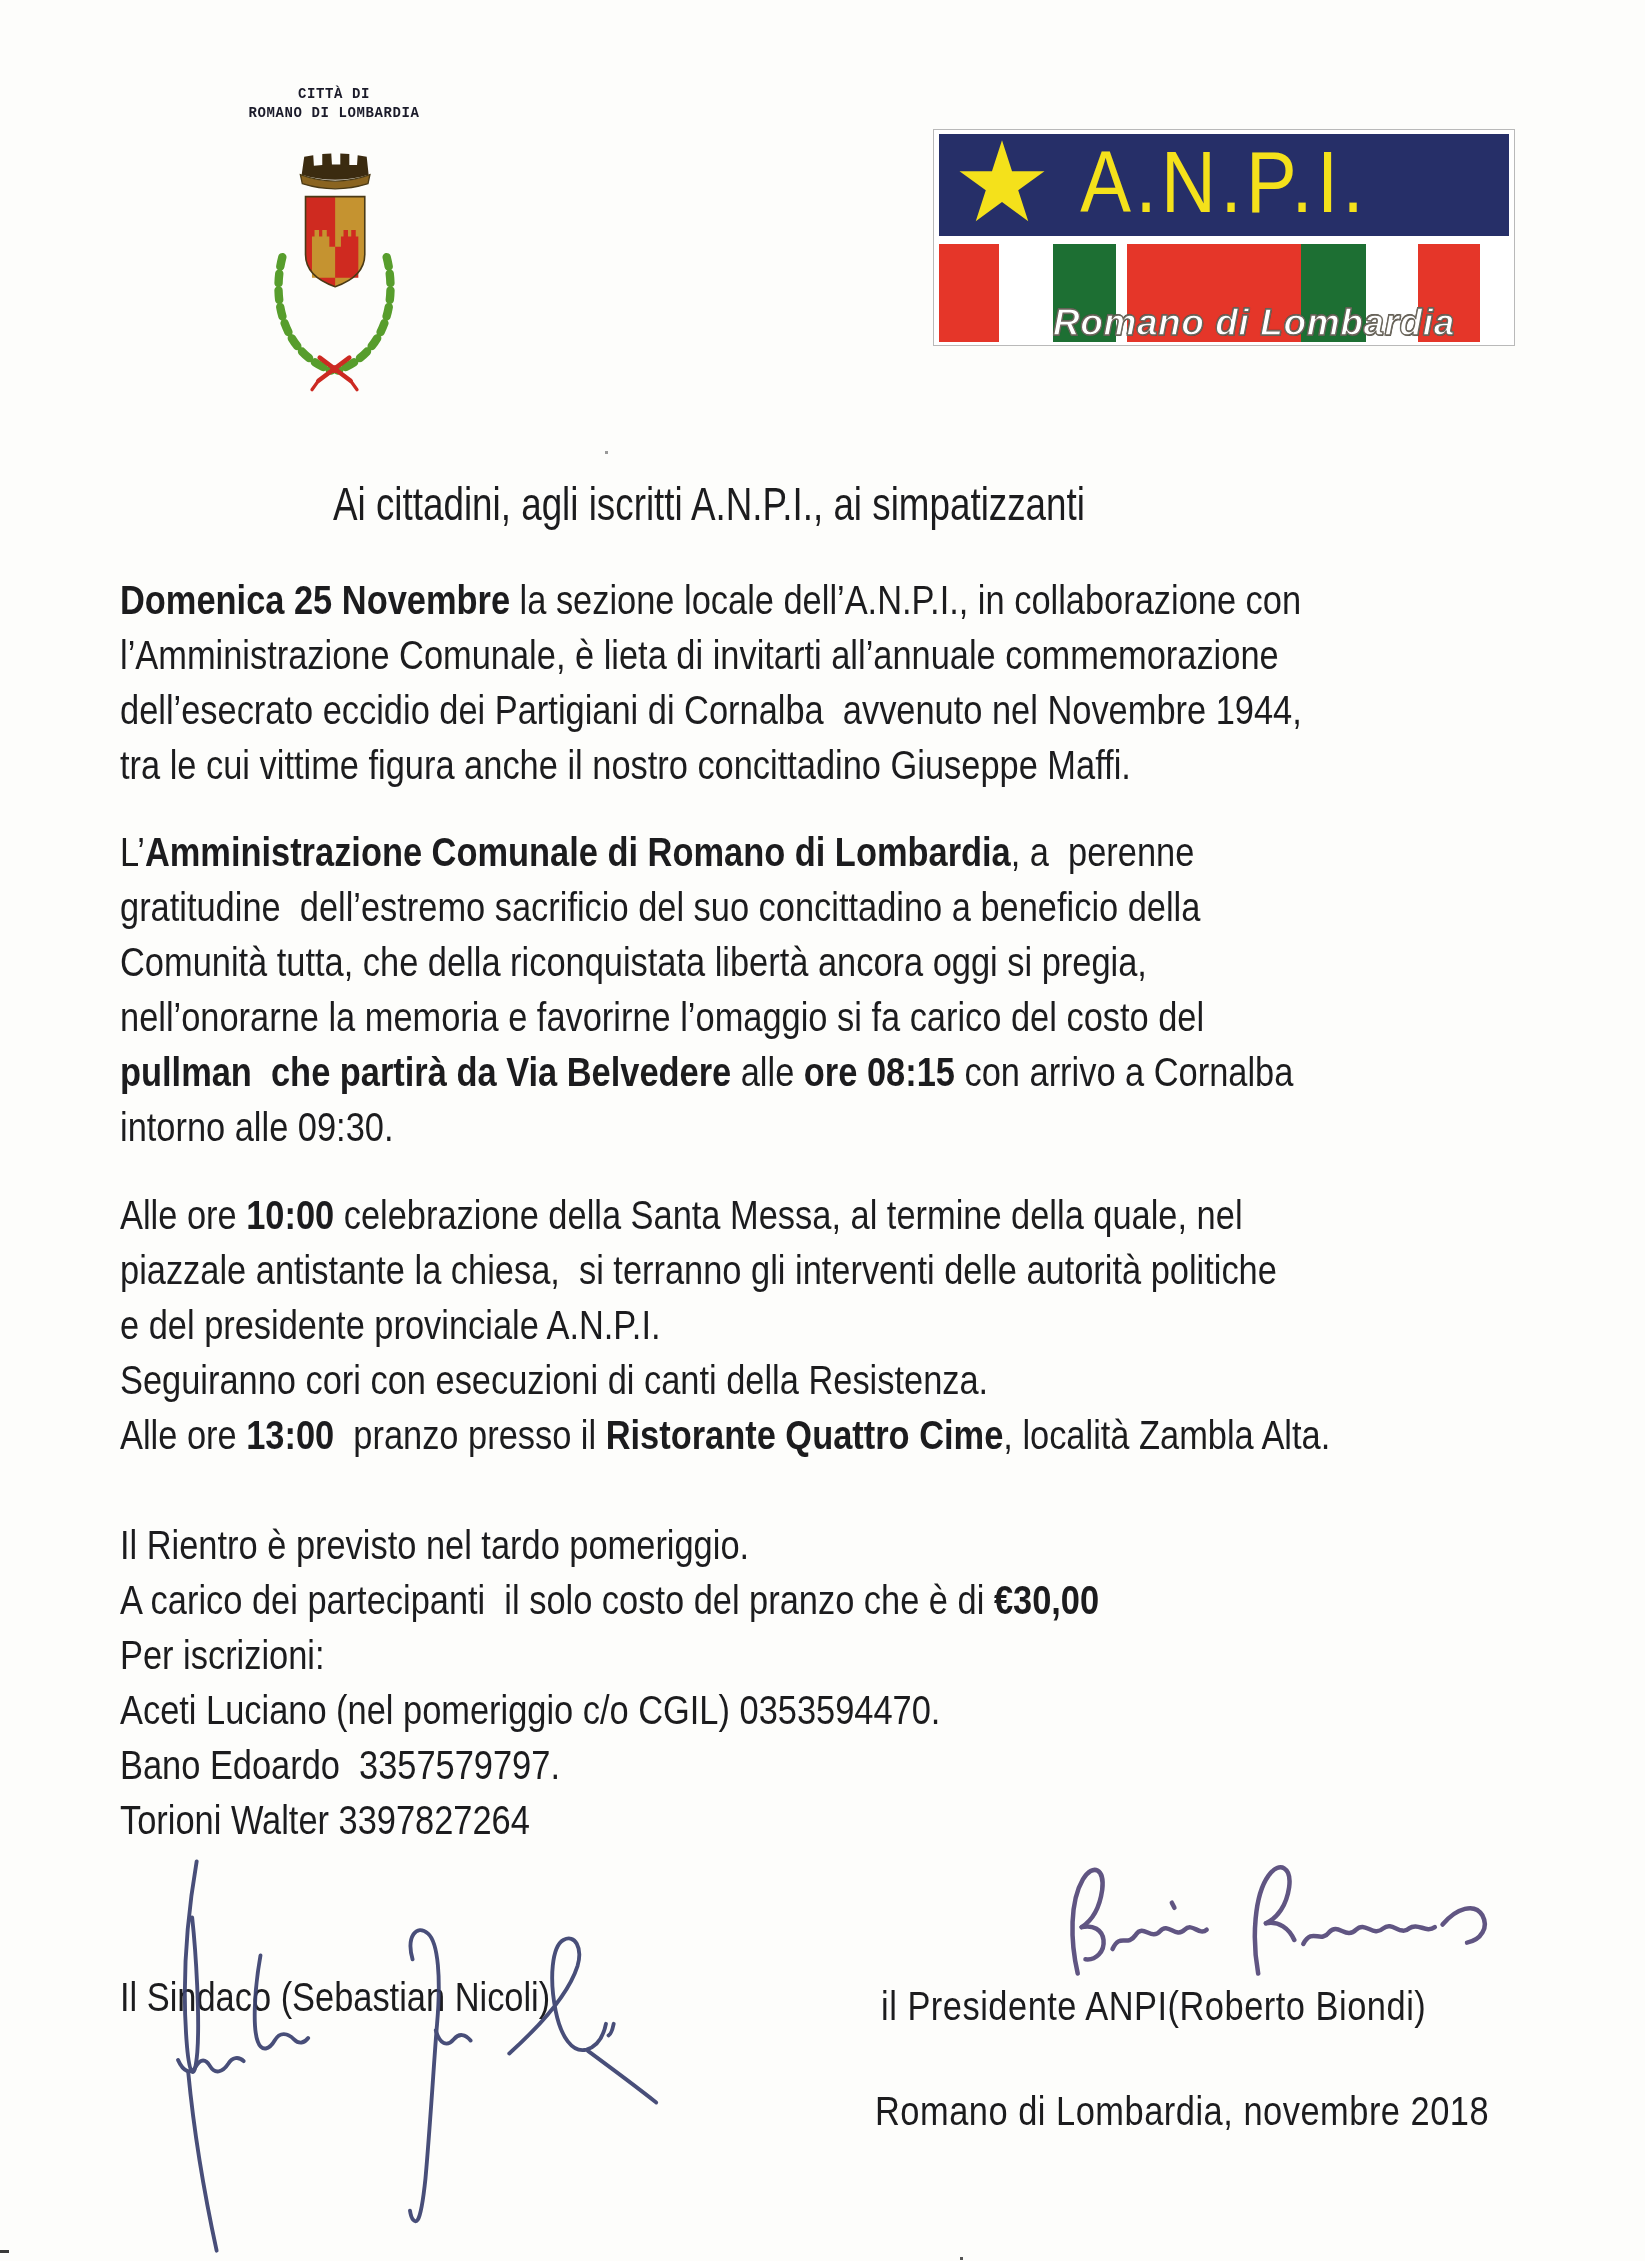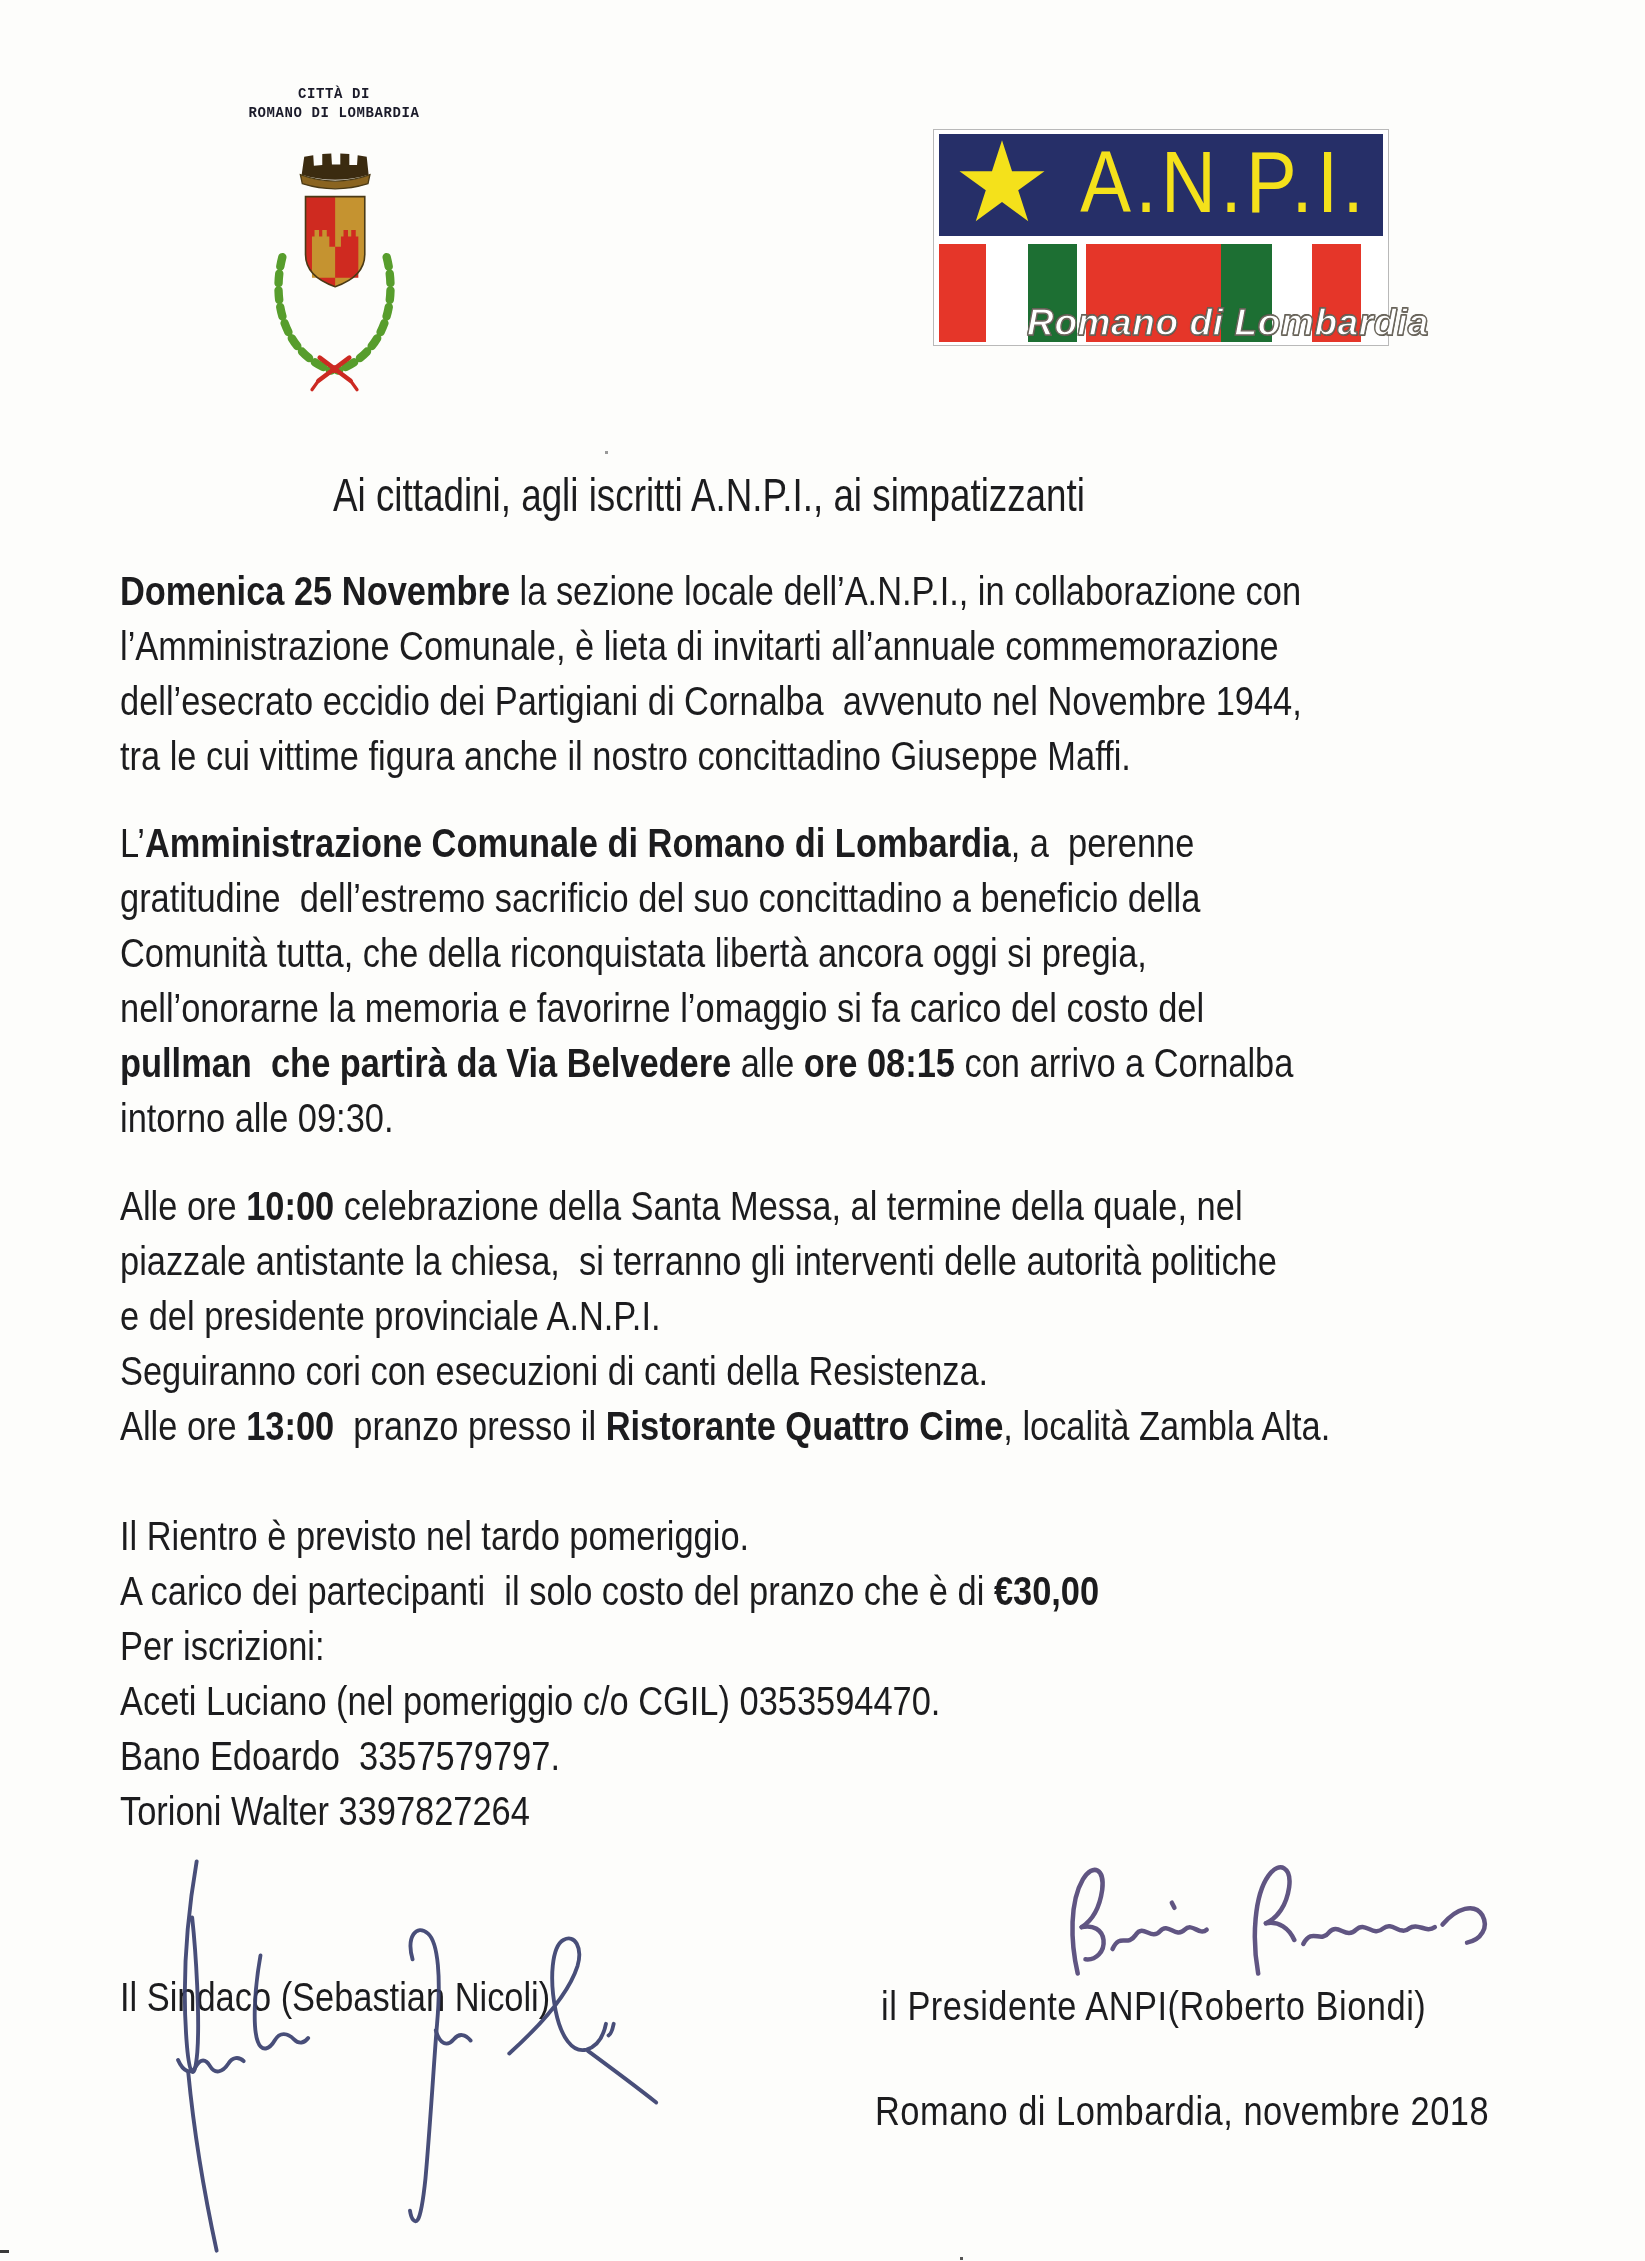--- a/index.html
+++ b/index.html
@@ -9,36 +9,36 @@
     font-family:"Liberation Sans", sans-serif; color:#1c1c1e;
   }
 
   
   .crest { position:absolute; left:247px; top:85px; width:174px; text-align:center; }
   .crest-title { font-family:Liberation Mono, monospace; font-size:14px; line-height:19.3px;
                  letter-spacing:0.6px; color:#1b1b2a; font-weight:600; }
   .crest svg { margin-top:17px; }
 
   
-  .anpi { position:absolute; left:933px; top:129px; width:456px;
+  .anpi { position:absolute; left:933px; top:129px; width:582px;
           background:#ffffff; border:1.9px solid #b9b9b9; box-sizing:border-box; padding:3.9px 5.2px; }
   .anpi-band { position:relative; height:102px; }
   .anpi-star { position:absolute; left:15.5px; top:3.9px; }
   .anpi-acronym { position:absolute; left:141px; top:0; right:3.9px; height:102px;
                   font-size:76px; line-height:97px; letter-spacing:4.5px; font-weight:400;
                   transform:scaleY(1.14); transform-origin:center center; white-space:pre; }
   .anpi-flag { position:relative; margin-top:7.7px; height:98px; display:flex; }
   .stripe { height:100%; }
   .anpi-subtitle { position:absolute; left:20.5%; bottom:1.3px; font-style:italic; font-weight:700;
                    font-size:37px; color:#ffffff; white-space:pre; letter-spacing:0.6px;
                    -webkit-text-stroke:1.3px #6b665c;
                    text-shadow:0 0 1.3px #55524a, 0.6px 0.6px 0 #55524a, -0.6px -0.6px 0 #55524a; }
 
   
-  .content { position:absolute; left:120px; top:4px; width:1405px; }
+  .content { position:absolute; left:120px; top:13px; width:1405px; }
   .heading { display:inline-block; margin-top:459px; margin-left:213px; font-size:46px;
              line-height:64px; white-space:pre; transform:scaleX(0.80); transform-origin:left center; }
   .body-blocks { margin-top:0; }
   .line { font-size:40px; line-height:55px; white-space:pre; width:max-content;
           transform:scaleX(0.86); transform-origin:left center; }
   .line .bold { font-weight:700; }
   .para:nth-of-type(1) { margin-top:37px;text-align:center; }
   .para:nth-of-type(2) { margin-top:32px; }
   .para:nth-of-type(3) { margin-top:33px; }
   .para:nth-of-type(4) { margin-top:55px; }

